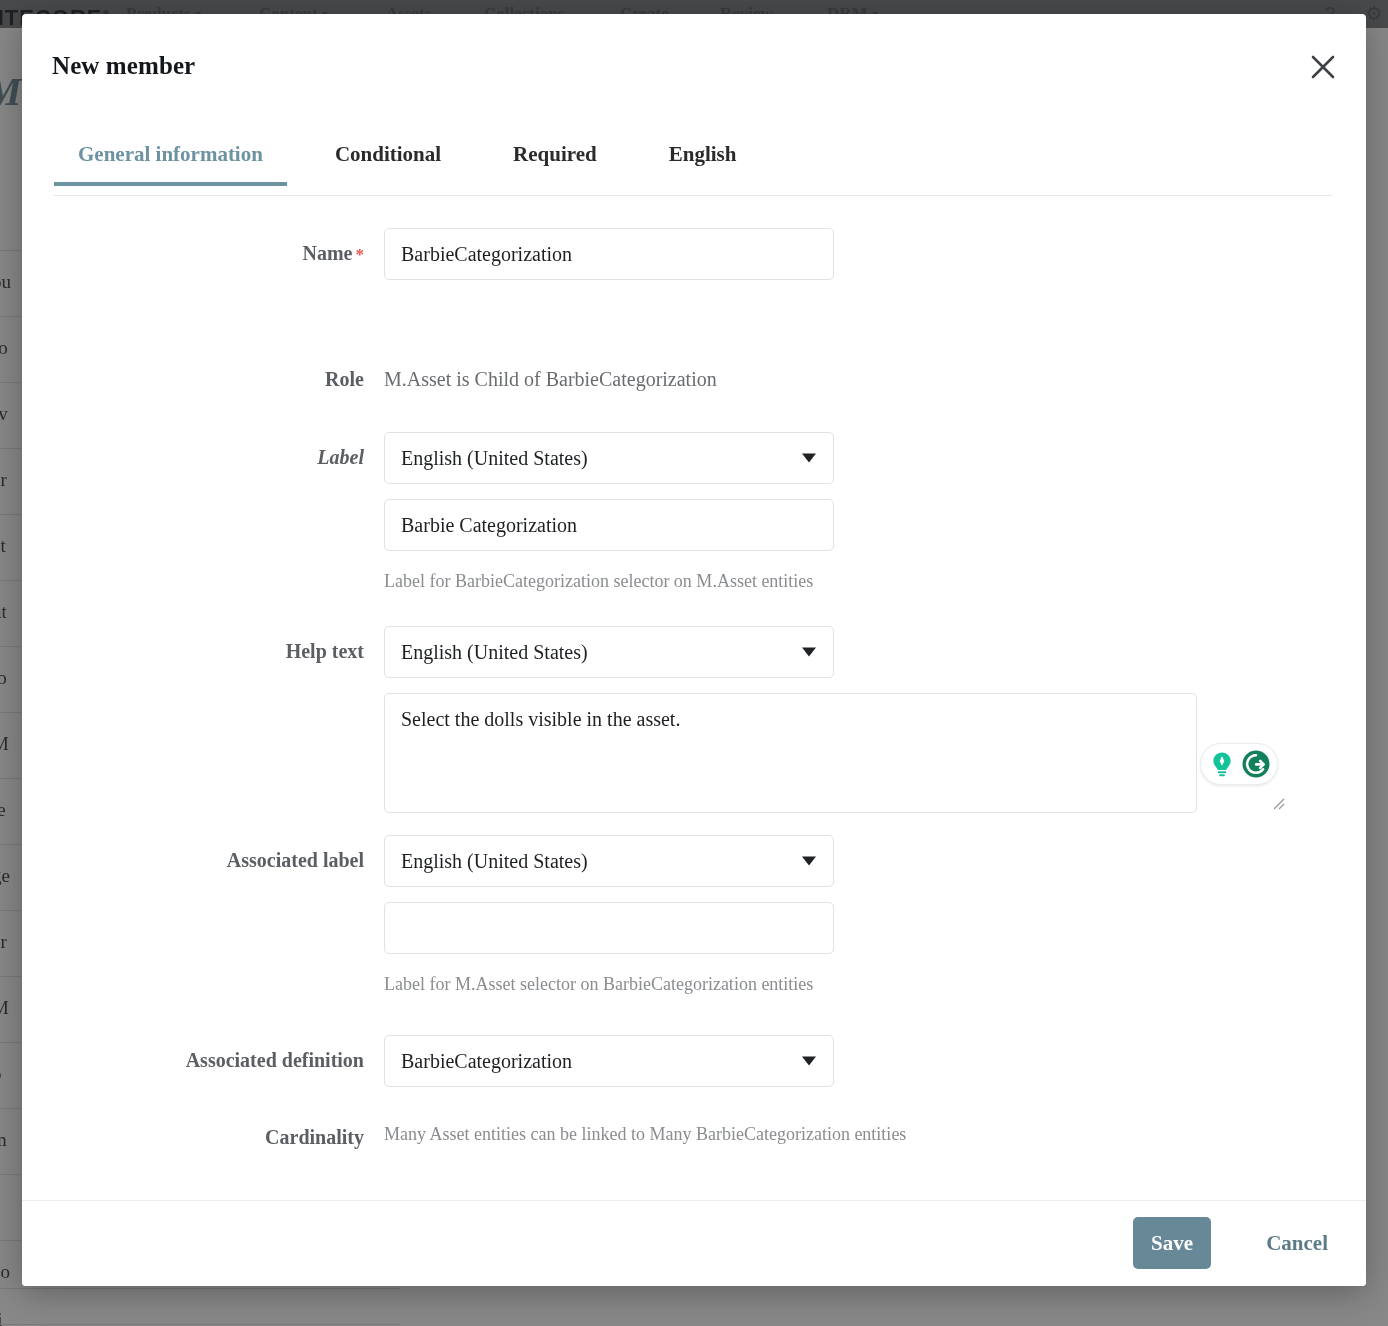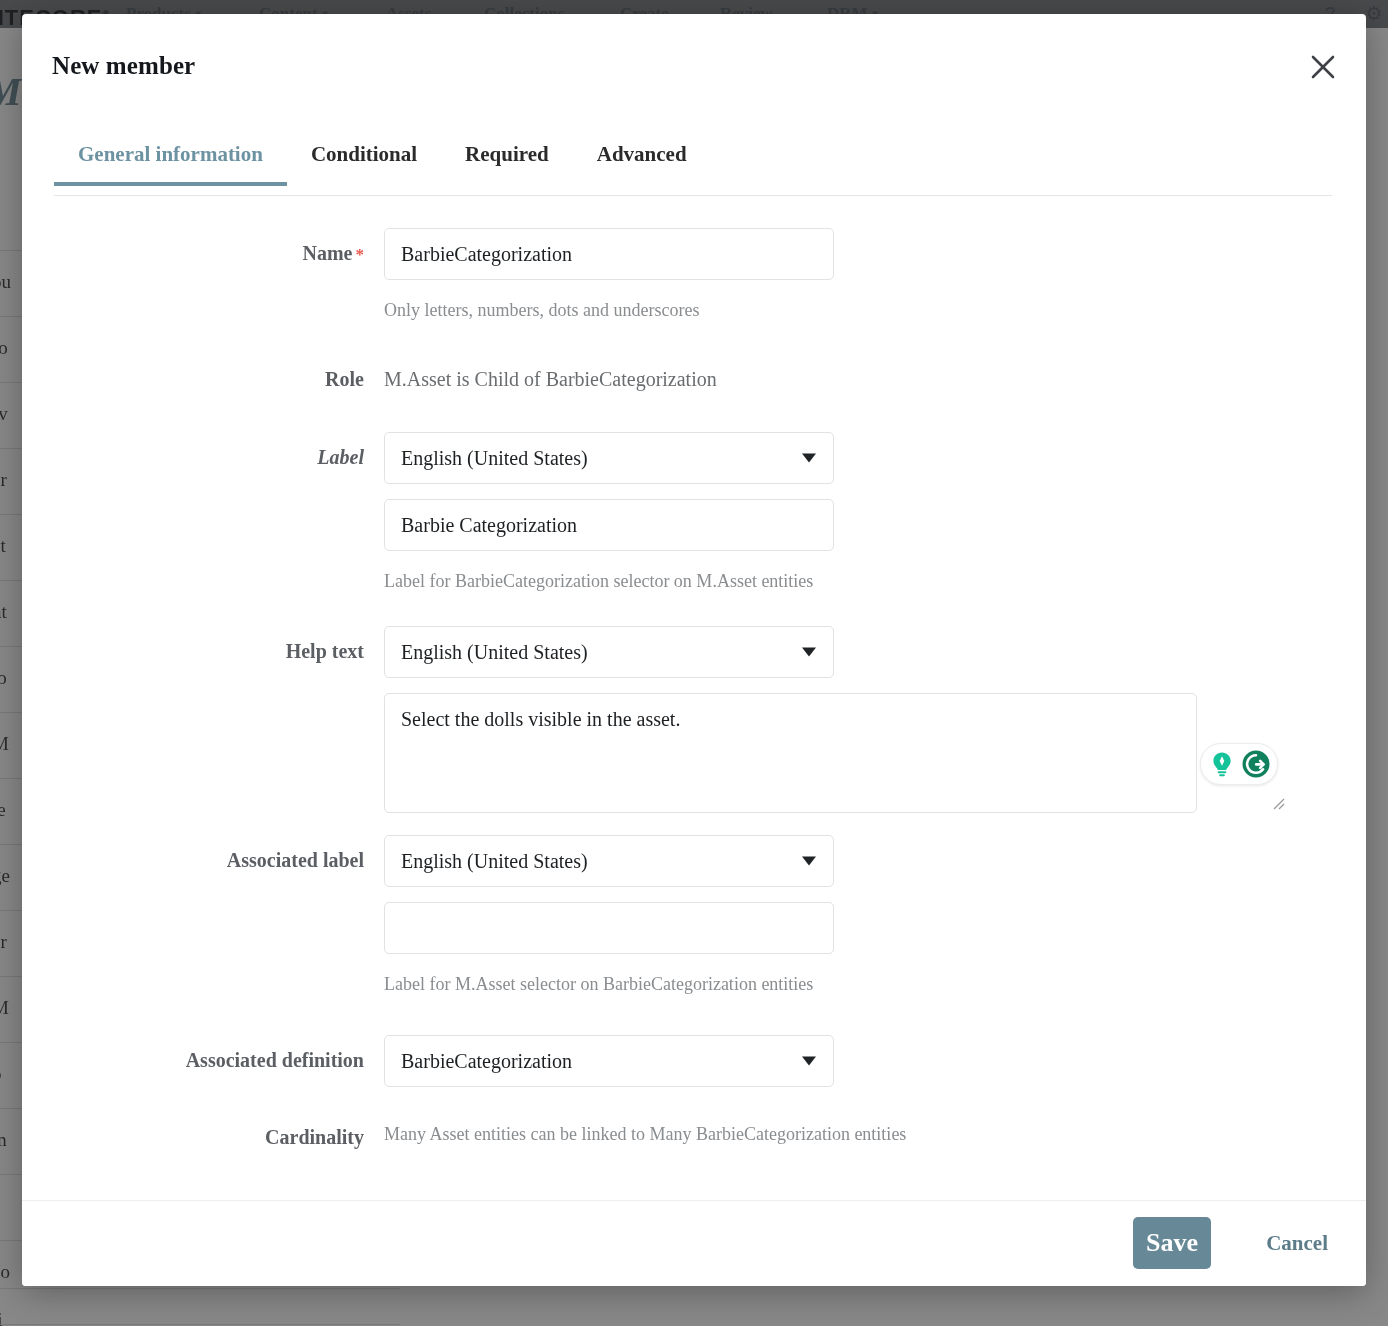--- a/index.html
+++ b/index.html
@@ -156,20 +156,21 @@
   
   #tabs {
     position: absolute;
     left: 32px;
     top: 118px;
     width: 1278px;
     height: 64px;
     border-bottom: 1px solid #e6e6e6;
     display: flex;
     align-items: flex-start;
+    gap: 24px;
   }
   .tab {
     position: relative;
     padding: 10px 24px 18px 24px;
     font-size: 21px;
     font-weight: bold;
     color: #2b2b2b;
     cursor: pointer;
     white-space: nowrap;
   }
@@ -304,21 +305,21 @@
     right: 155px;
     top: 16px;
     width: 78px;
     height: 52px;
     background: #678896;
     color: #ffffff;
     border: none;
     border-radius: 5px;
     font-family: "Liberation Serif", serif;
     font-weight: bold;
-    font-size: 26px;
+    font-size: 21px;
     cursor: pointer;
   }
   #cancel-btn {
     position: absolute;
     right: 30px;
     top: 16px;
     height: 52px;
     background: transparent;
     color: #5c7c89;
     border: none;
@@ -421,30 +422,29 @@
     <svg width="34" height="34" viewBox="0 0 34 34" aria-hidden="true">
       <line x1="7" y1="7" x2="27" y2="27" stroke="#3e4246" stroke-width="2.6" stroke-linecap="round"></line>
       <line x1="27" y1="7" x2="7" y2="27" stroke="#3e4246" stroke-width="2.6" stroke-linecap="round"></line>
     </svg>
   </div>
 
   <div id="tabs">
       <div class="tab active"><span>General information</span></div>
       <div class="tab"><span>Conditional</span></div>
       <div class="tab"><span>Required</span></div>
-      <div class="tab"><span>Advanced</span></div>
+      <div class="tab"><span>English</span></div>
     </div>
 
   <div id="form">
 
     <div class="field-row" style="top:18px;">
       <div class="field-label" style="top:14px;"><span>Name</span><span class="req-star">*</span></div>
       <div class="ctrl-col" style="top:0;">
         <input class="txt-input" type="text" value="BarbieCategorization" style="">
-        <div class="hint" style="margin-top:20px;">Only letters, numbers, dots and underscores</div>
       </div>
     </div>
 
     <div class="field-row" style="top:158px;">
       <div class="field-label" style="top:0;">Role</div>
       <div class="ctrl-col" style="top:0;">
         <div class="static-value">M.Asset is Child of BarbieCategorization</div>
       </div>
     </div>
 

